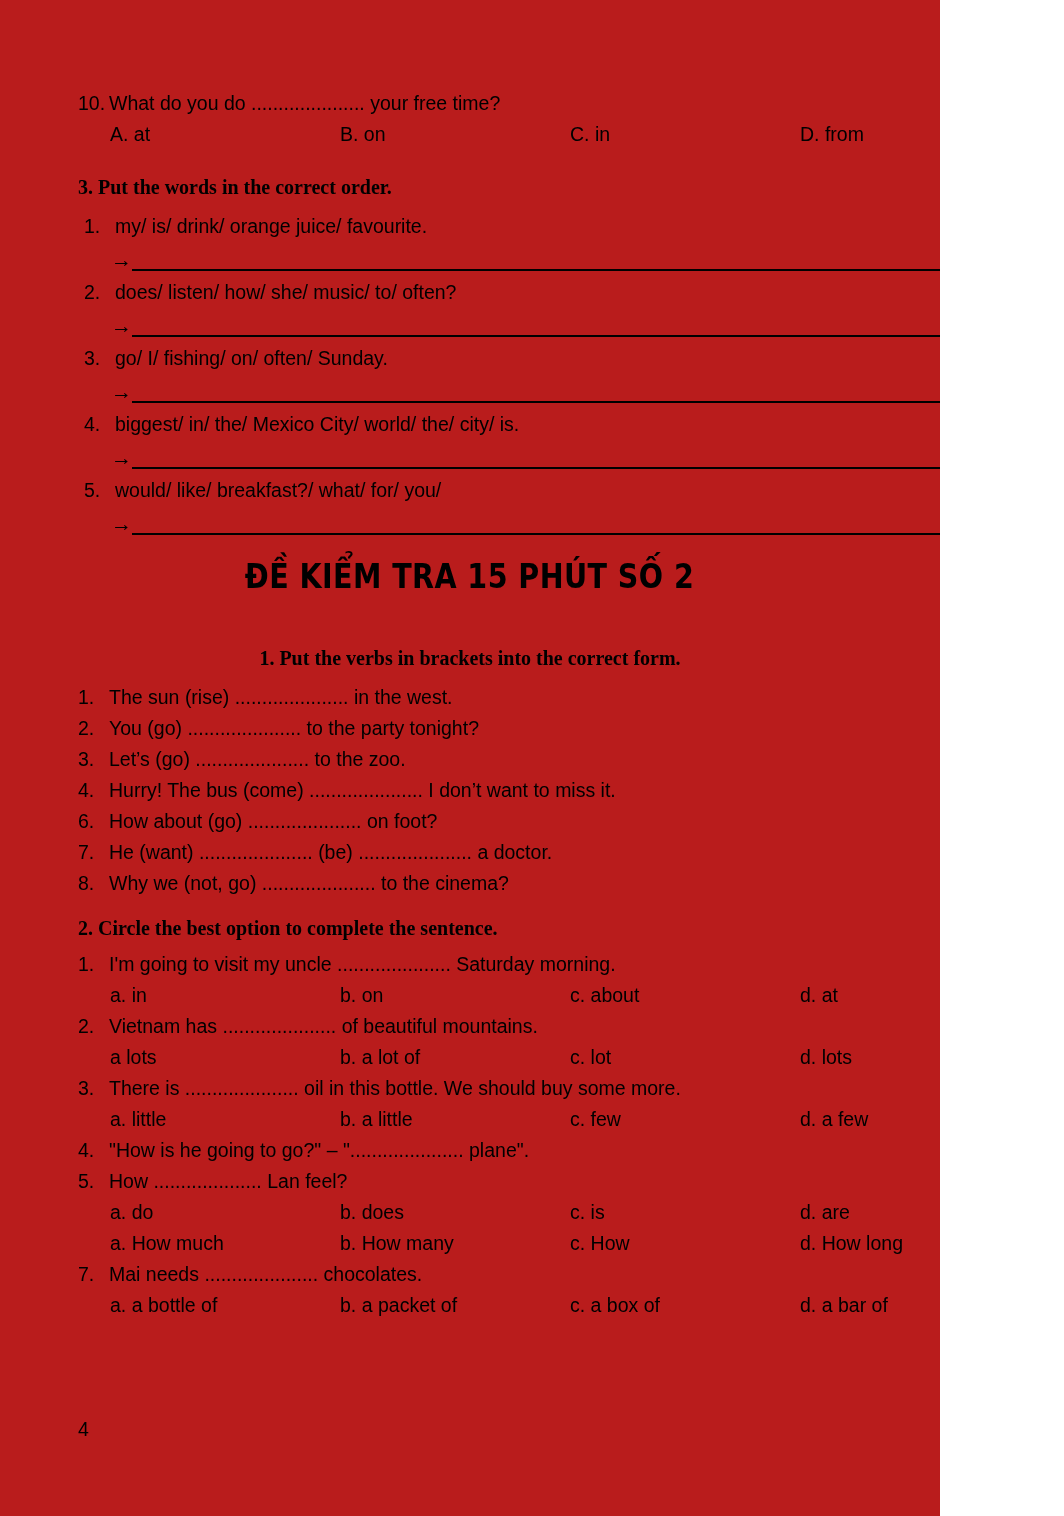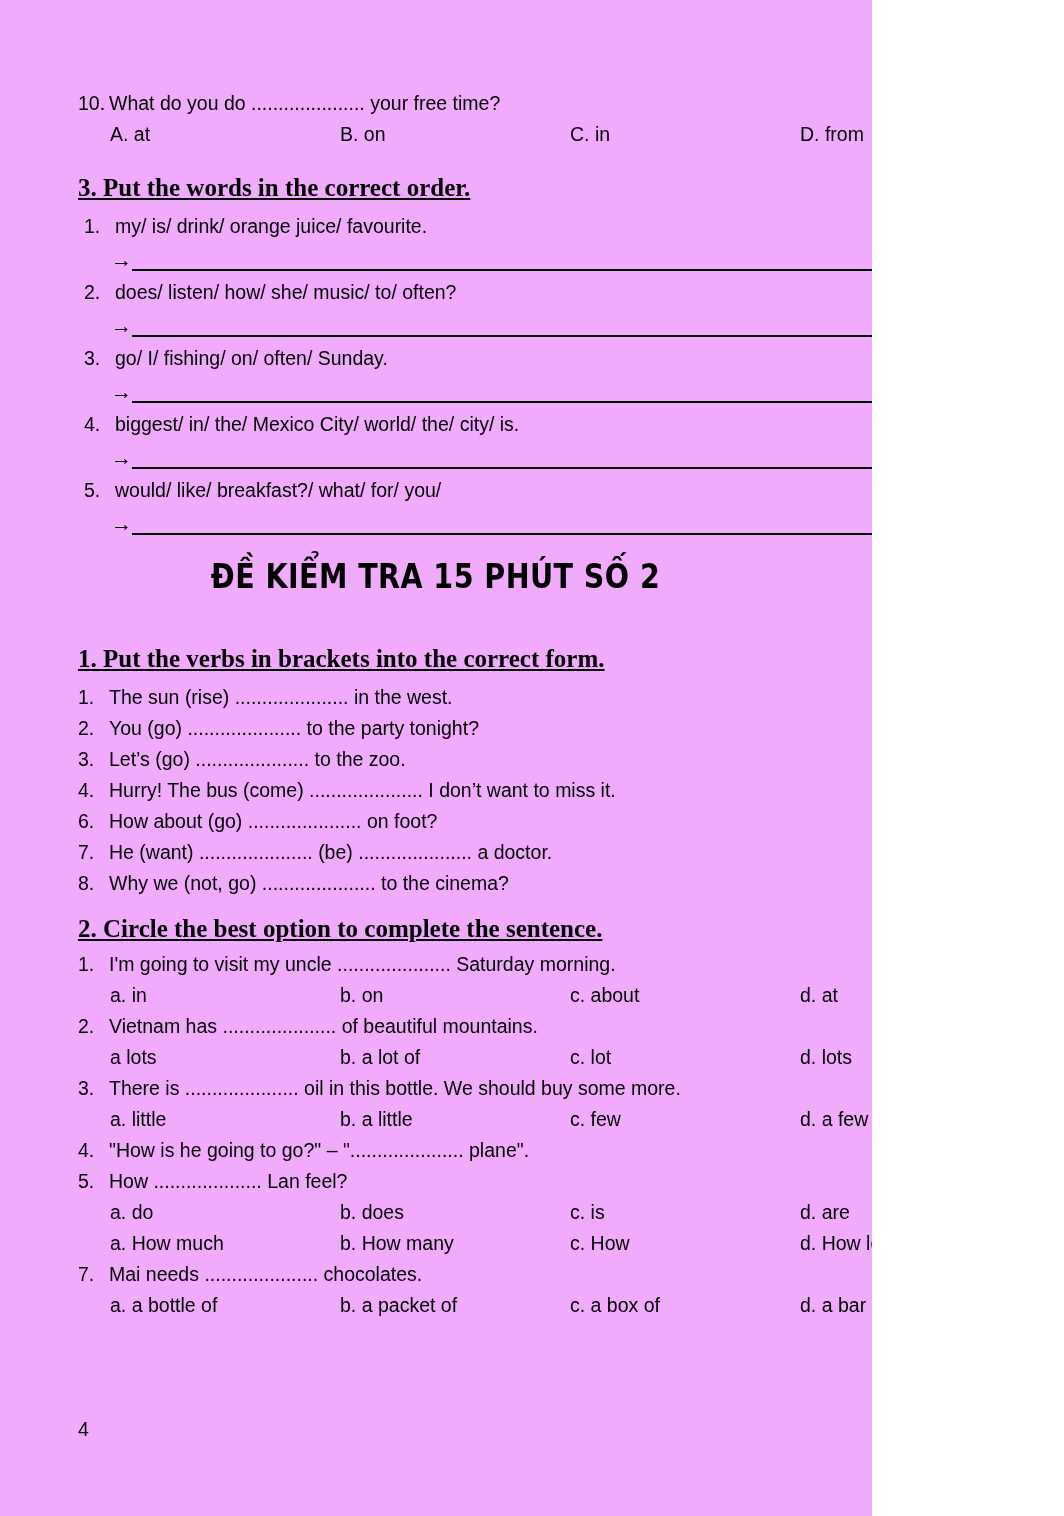--- a/index.html
+++ b/index.html
@@ -2,23 +2,23 @@
 <html><head>
 <meta charset="utf-8">
 <style>
   html, body {
     margin: 0;
     padding: 0;
     background: #ffffff;
   }
   .page {
     position: relative;
-    width: 872px;
+    width: 940px;
     height: 1516px;
-    background: #f0abfc;
+    background: #b91c1c;
     color: #000000;
     font-family: "Liberation Sans", sans-serif;
     font-size: 19.5px;
     overflow: hidden;
   }
   .content {
     padding: 88px 78px 0 78px;
   }
   .q-line {
     line-height: 31px;
@@ -34,26 +34,25 @@
     white-space: nowrap;
   }
   .opt {
     display: inline-block;
     width: 230px;
   }
   .opt:last-child { width: auto; }
   .sec-heading {
     font-family: "Liberation Serif", serif;
     font-weight: bold;
-    font-size: 25px;
-    line-height: 31px;
-    text-decoration: underline;
+    font-size: 20px;
+    line-height: 31px;
   }
   .h-order   { margin-top: 22px; }
-  .h-verbs   { margin-top: 40px; }
+  .h-verbs   { margin-top: 40px; text-align: center; }
   .h-circle  { margin-top: 14px; }
   .s3-block  { margin-top: 7px; margin-left: 6px; }
   .s3-block .q-line { line-height: 33px; }
   .arrow-row {
     display: flex;
     align-items: flex-end;
     margin-left: 27px;
     width: 880px;
     height: 33px;
   }

